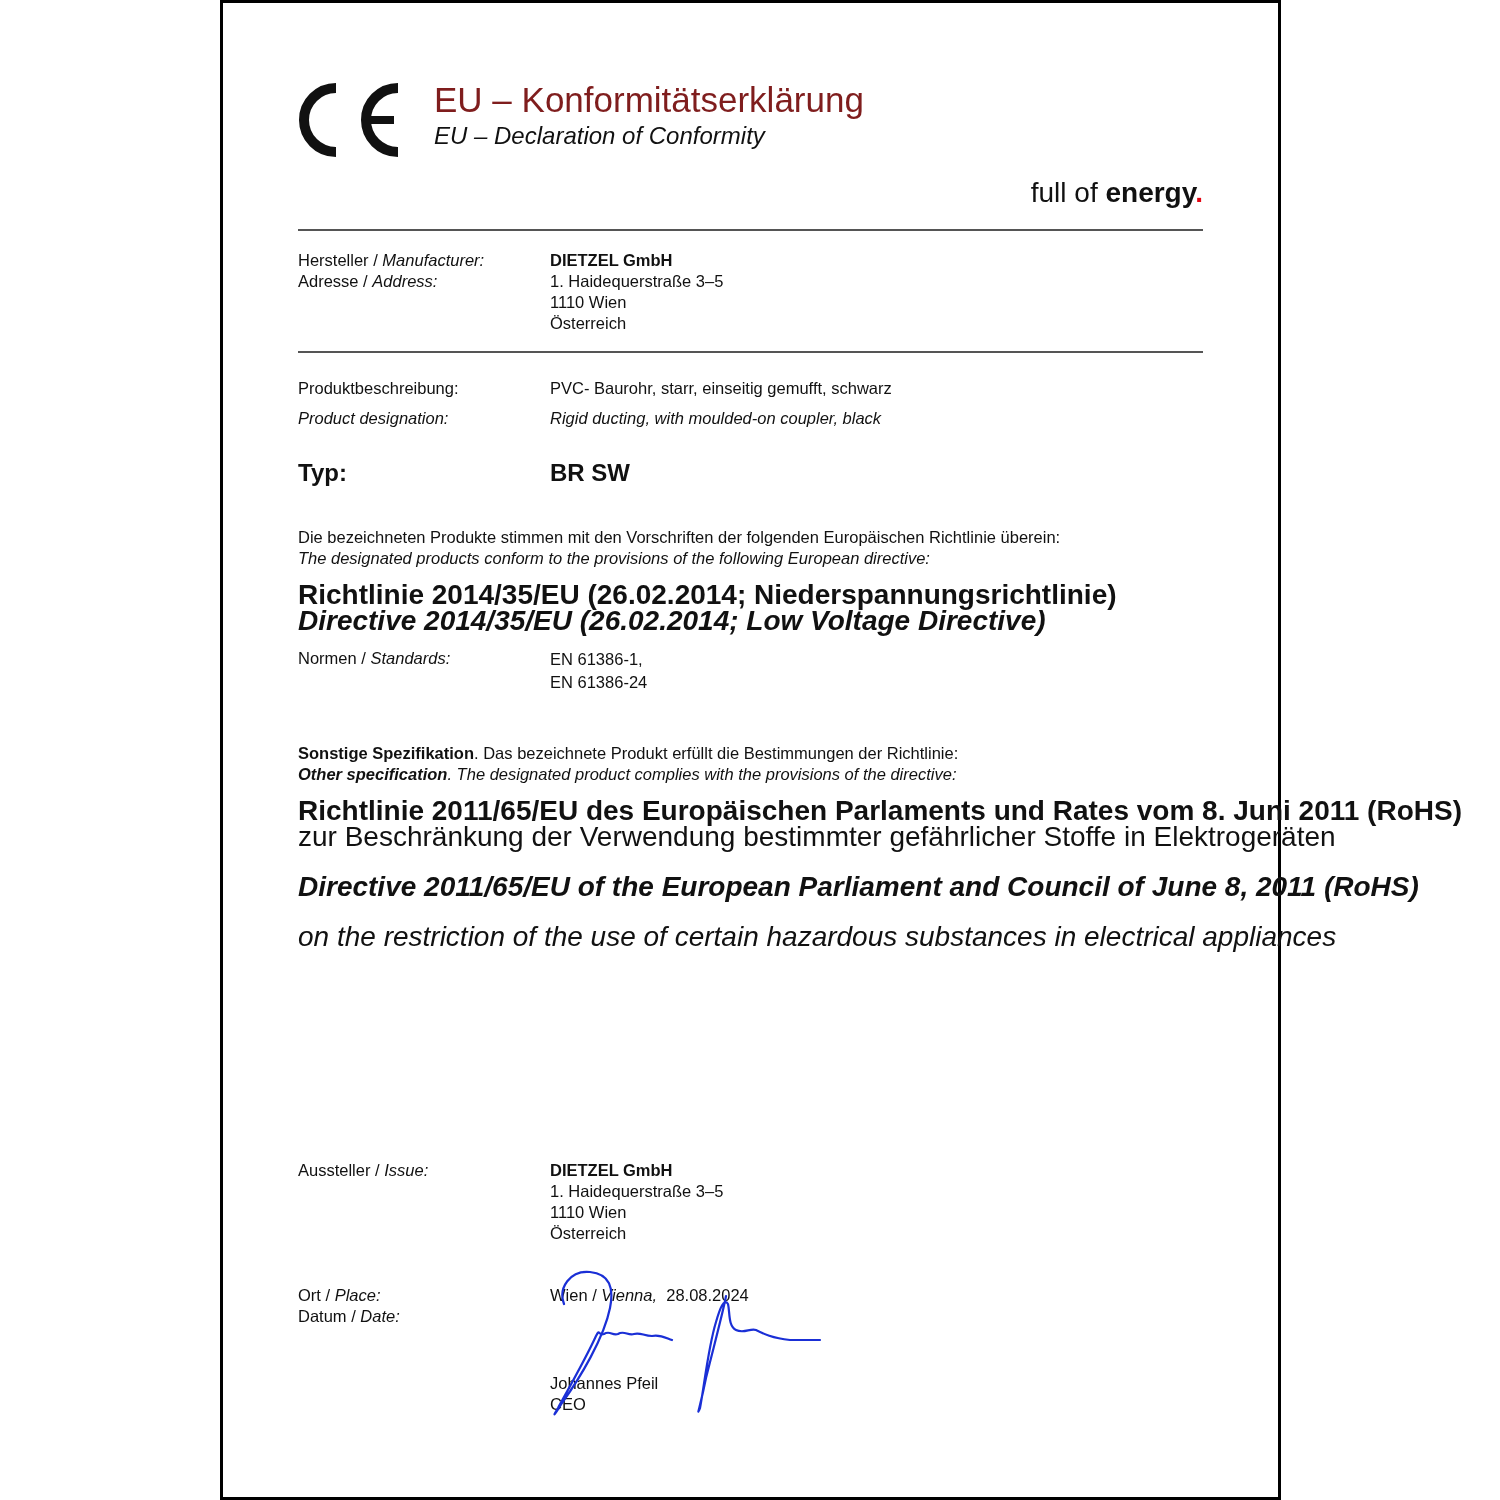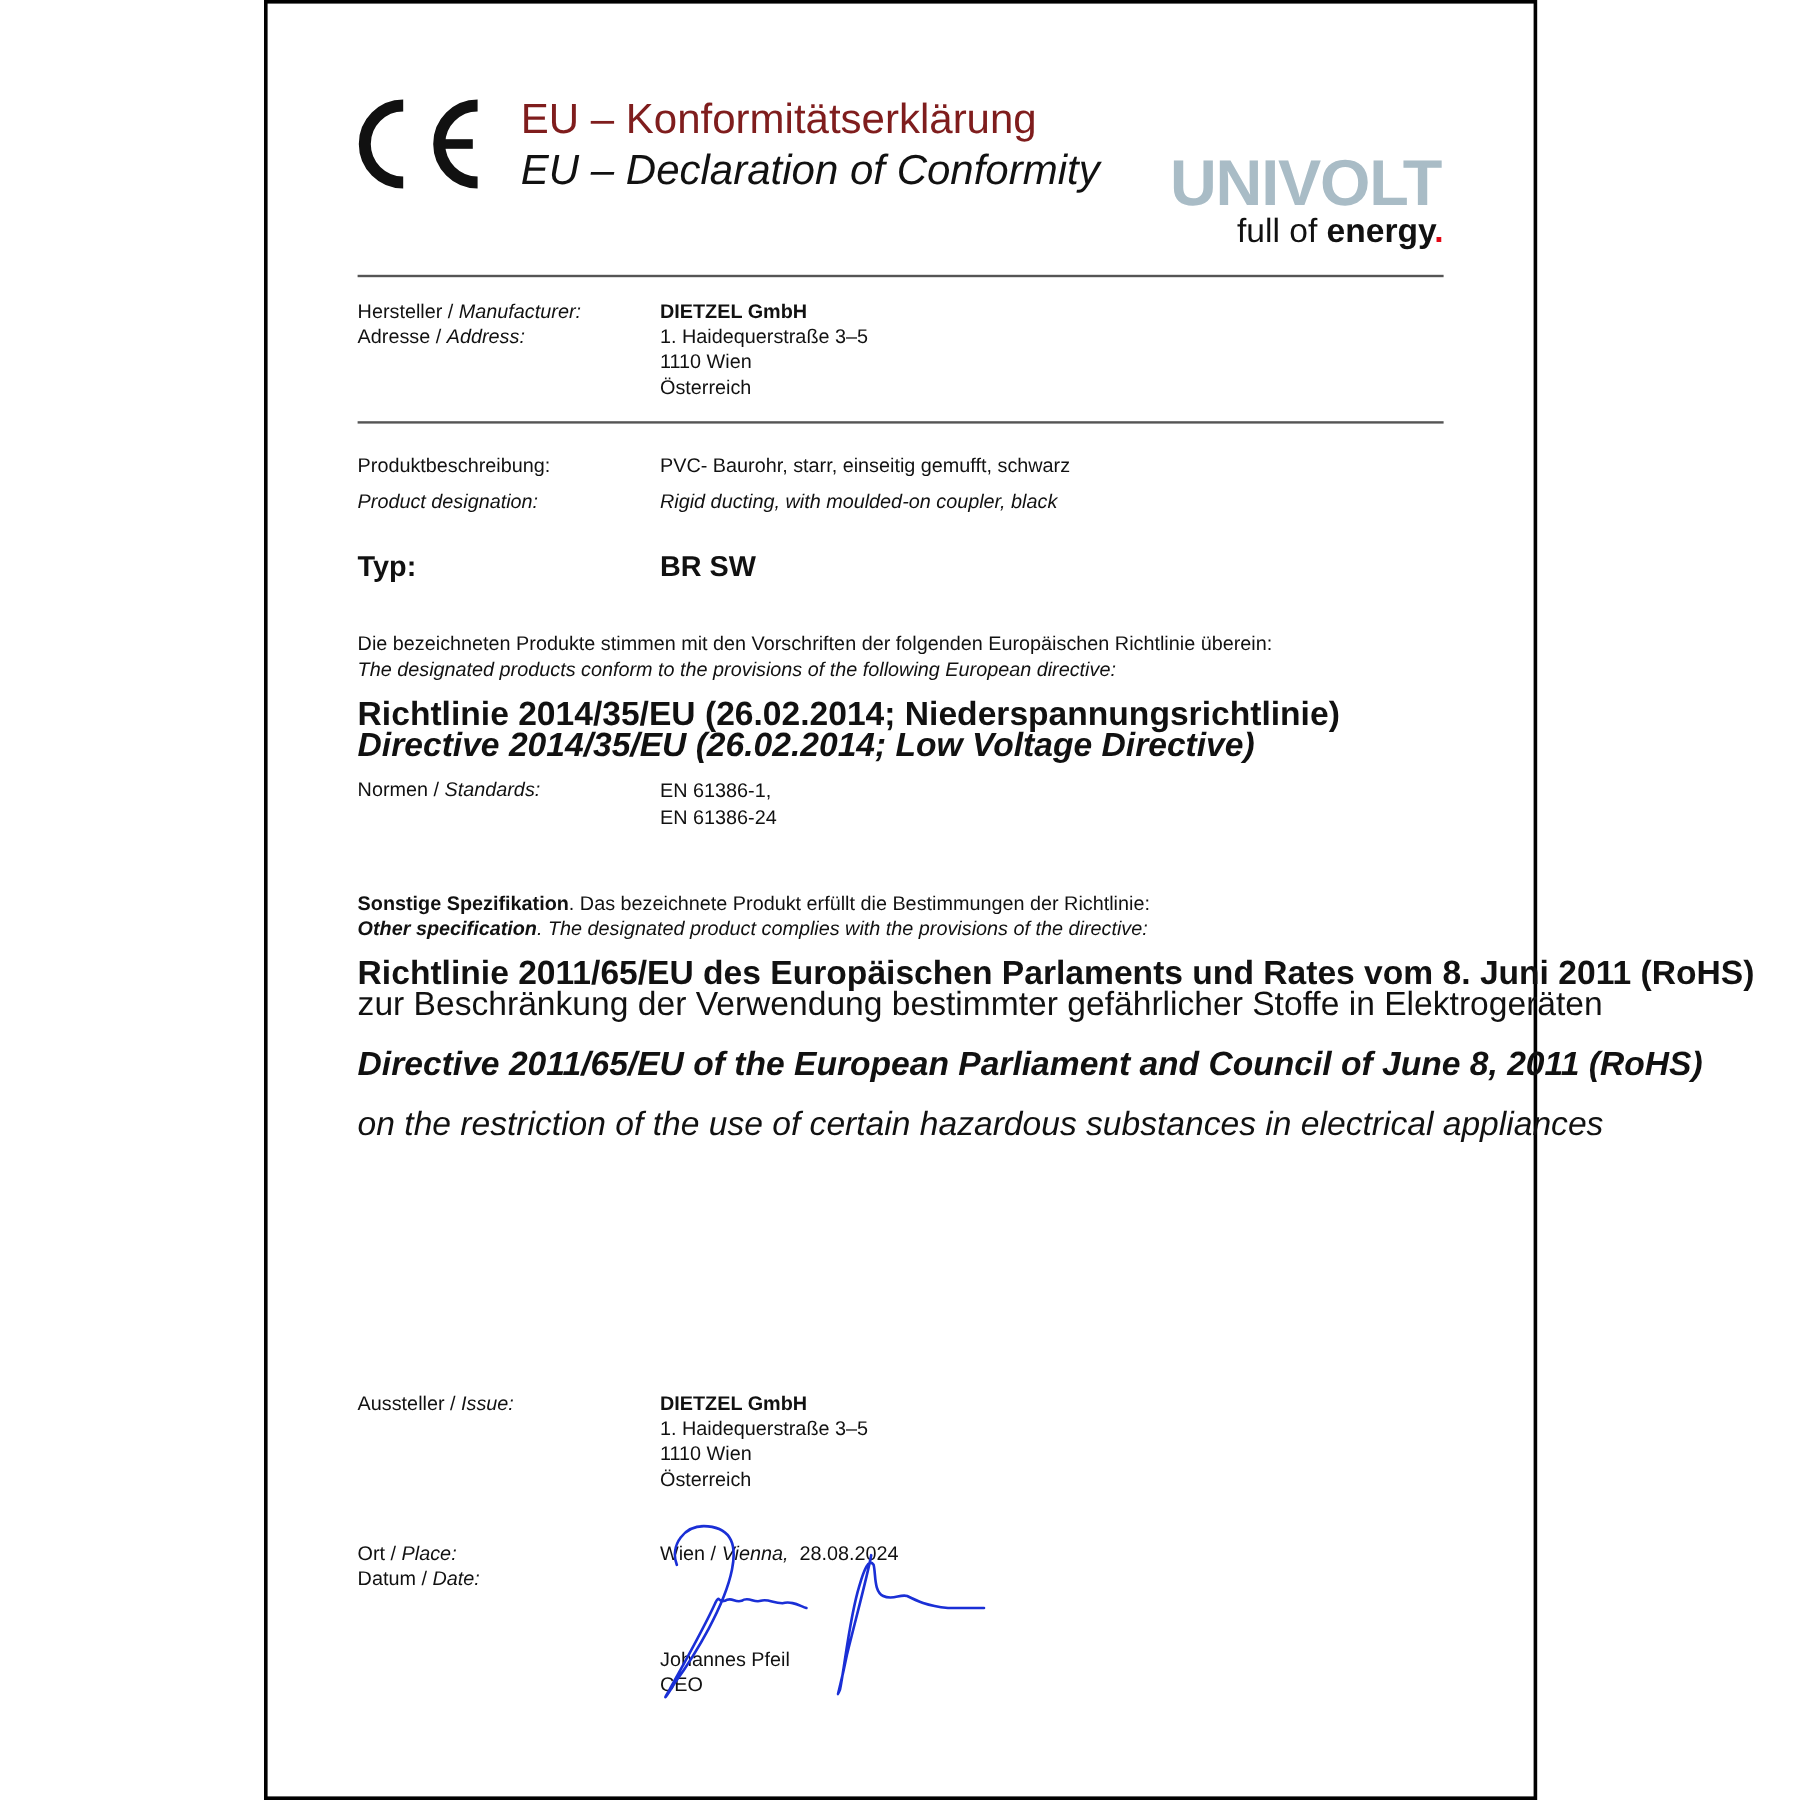--- a/index.html
+++ b/index.html
@@ -3,21 +3,21 @@
 <meta charset="utf-8">
 <style>
   html, body { margin: 0; padding: 0; background: #ffffff; }
   body { width: 1500px; height: 1500px; position: relative; overflow: hidden; font-family: "Liberation Sans", sans-serif; color: #111111; }
   .page { position: absolute; left: 220px; top: 0px; width: 1055px; height: 1494px; border: 3px solid #000000; background: #ffffff; }
   .abs { position: absolute; white-space: nowrap; }
   .it { font-style: italic; }
   .b { font-weight: bold; }
   .ce { position: absolute; left: 298px; top: 82px; width: 104px; height: 76px; }
   .title1 { left: 434px; top: 80px; font-size: 35px; color: #7f1d1d; }
-  .title2 { left: 434px; top: 122px; font-size: 35px; color: #111; font-style: italic; text-align: right; }
+  .title2 { left: 434px; top: 122px; font-size: 24px; color: #111; font-style: italic; text-align: right; }
   .logo { position: absolute; left: 975px; top: 78px; width: 230px; height: 130px; }
   .logo .l1 { position: absolute; left: 0; top: 0; font-size: 54px; font-weight: bold; color: #e30613; letter-spacing: -1px; line-height: 50px; font-family: "Liberation Sans", sans-serif; }
   .logo .l2 { position: absolute; left: 0; top: 50px; font-size: 54px; font-weight: bold; color: #a9bcc6; letter-spacing: -1px; line-height: 50px; font-family: "Liberation Sans", sans-serif; }
   .logo .l3 { position: absolute; right: 2px; top: 102px; font-size: 28px; color: #111; line-height: 26px; margin-left: 46px; }
   .logo .l3 .energy { font-weight: bold; }
   .logo .l3 .dot { color: #e30613; font-weight: bold; }
   .hr { position: absolute; left: 298px; width: 905px; height: 0; border-top: 2px solid #555555; }
   .t16 { font-size: 16.5px; line-height: 21.5px; }
   .t20 { font-size: 28px; line-height: 26px; }
   .t24 { font-size: 24px; line-height: 28px; }
@@ -31,21 +31,20 @@
 <svg class="ce" viewBox="0 0 104 76">
   <path d="M38 6 A32 32 0 0 0 38 70" fill="none" stroke="#111" stroke-width="10"></path>
   <path d="M100 6 A32 32 0 0 0 100 70" fill="none" stroke="#111" stroke-width="10"></path>
   <rect x="72" y="34" width="24" height="8" fill="#111"></rect>
 </svg>
 
 <div class="abs title1">EU – Konformitätserklärung</div>
 <div class="abs title2">EU – Declaration of Conformity</div>
 
 <div class="logo">
-  <div class="l2">UNIVOLT</div>
   <div class="l3"><span>full of </span><span class="energy">energy</span><span class="dot">.</span></div>
 </div>
 
 <div class="hr" style="top:229px;"></div>
 
 <div class="abs t16" style="left:298px; top:250px;"><span>Hersteller / </span><span class="it">Manufacturer:</span></div>
 <div class="abs t16" style="left:298px; top:271px;"><span>Adresse / </span><span class="it">Address:</span></div>
 <div class="abs t16 b" style="left:550px; top:250px;">DIETZEL GmbH</div>
 <div class="abs t16" style="left:550px; top:271px;">1. Haidequerstraße 3–5</div>
 <div class="abs t16" style="left:550px; top:292px;">1110 Wien</div>

